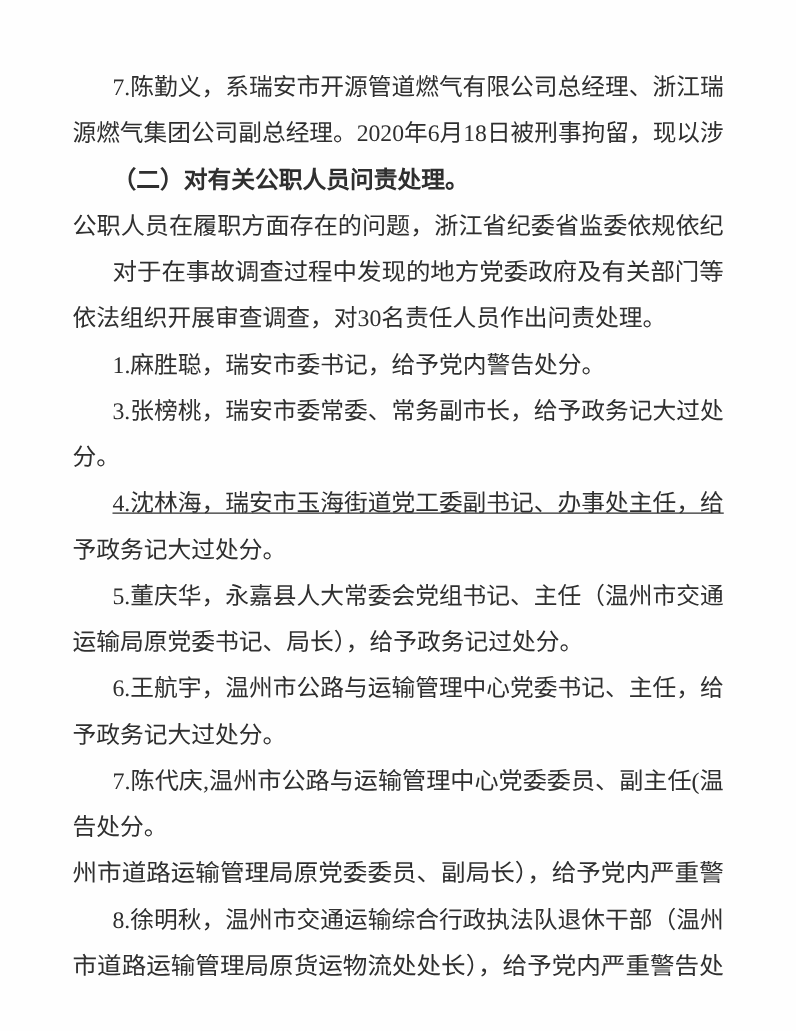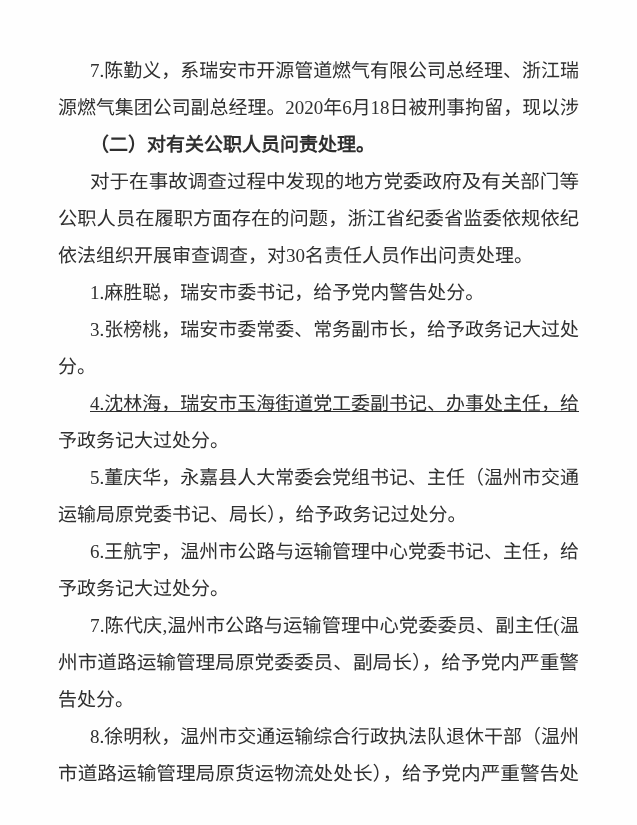--- a/index.html
+++ b/index.html
@@ -45,22 +45,22 @@
 <div class="page" style="background: rgb(254, 254, 254); color: rgb(47, 47, 47);">
   <div class="document-body">
       <div class="paragraph">
         <div class="line indent fill"><span class="line-text" style="transform: scaleX(0.999457);">7.陈勤义，系瑞安市开源管道燃气有限公司总经理、浙江瑞</span></div>
         <div class="line fill"><span class="line-text" style="transform: scaleX(0.997099);">源燃气集团公司副总经理。2020年6月18日被刑事拘留，现以涉</span></div>
       </div>
       <div class="paragraph bold">
         <div class="line indent"><span class="line-text">（二）对有关公职人员问责处理。</span></div>
       </div>
       <div class="paragraph">
+        <div class="line fill"><span class="line-text" style="transform: scaleX(1.01556);">公职人员在履职方面存在的问题，浙江省纪委省监委依规依纪</span></div>
         <div class="line indent fill"><span class="line-text" style="transform: scaleX(1.02944);">对于在事故调查过程中发现的地方党委政府及有关部门等</span></div>
-        <div class="line fill"><span class="line-text" style="transform: scaleX(1.01556);">公职人员在履职方面存在的问题，浙江省纪委省监委依规依纪</span></div>
         <div class="line"><span class="line-text">依法组织开展审查调查，对30名责任人员作出问责处理。</span></div>
       </div>
       <div class="paragraph">
         <div class="line indent"><span class="line-text">1.麻胜聪，瑞安市委书记，给予党内警告处分。</span></div>
       </div>
       <div class="paragraph">
         <div class="line indent fill"><span class="line-text" style="transform: scaleX(0.999457);">3.张榜桃，瑞安市委常委、常务副市长，给予政务记大过处</span></div>
         <div class="line"><span class="line-text">分。</span></div>
       </div>
       <div class="paragraph">
@@ -70,21 +70,21 @@
       <div class="paragraph">
         <div class="line indent fill"><span class="line-text" style="transform: scaleX(0.999457);">5.董庆华，永嘉县人大常委会党组书记、主任（温州市交通</span></div>
         <div class="line"><span class="line-text">运输局原党委书记、局长），给予政务记过处分。</span></div>
       </div>
       <div class="paragraph">
         <div class="line indent fill"><span class="line-text" style="transform: scaleX(0.999457);">6.王航宇，温州市公路与运输管理中心党委书记、主任，给</span></div>
         <div class="line"><span class="line-text">予政务记大过处分。</span></div>
       </div>
       <div class="paragraph">
         <div class="line indent fill"><span class="line-text" style="transform: scaleX(1.01591);">7.陈代庆,温州市公路与运输管理中心党委委员、副主任(温</span></div>
+        <div class="line"><span class="line-text">告处分。</span></div>
         <div class="line fill"><span class="line-text" style="transform: scaleX(1.03472);">州市道路运输管理局原党委委员、副局长），给予党内严重警</span></div>
-        <div class="line"><span class="line-text">告处分。</span></div>
       </div>
       <div class="paragraph">
         <div class="line indent fill"><span class="line-text" style="transform: scaleX(0.999457); text-align: center;">8.徐明秋，温州市交通运输综合行政执法队退休干部（温州</span></div>
         <div class="line fill"><span class="line-text" style="transform: scaleX(1.03472);">市道路运输管理局原货运物流处处长），给予党内严重警告处</span></div>
       </div>
     </div>
 </div>
 
 </body></html>

